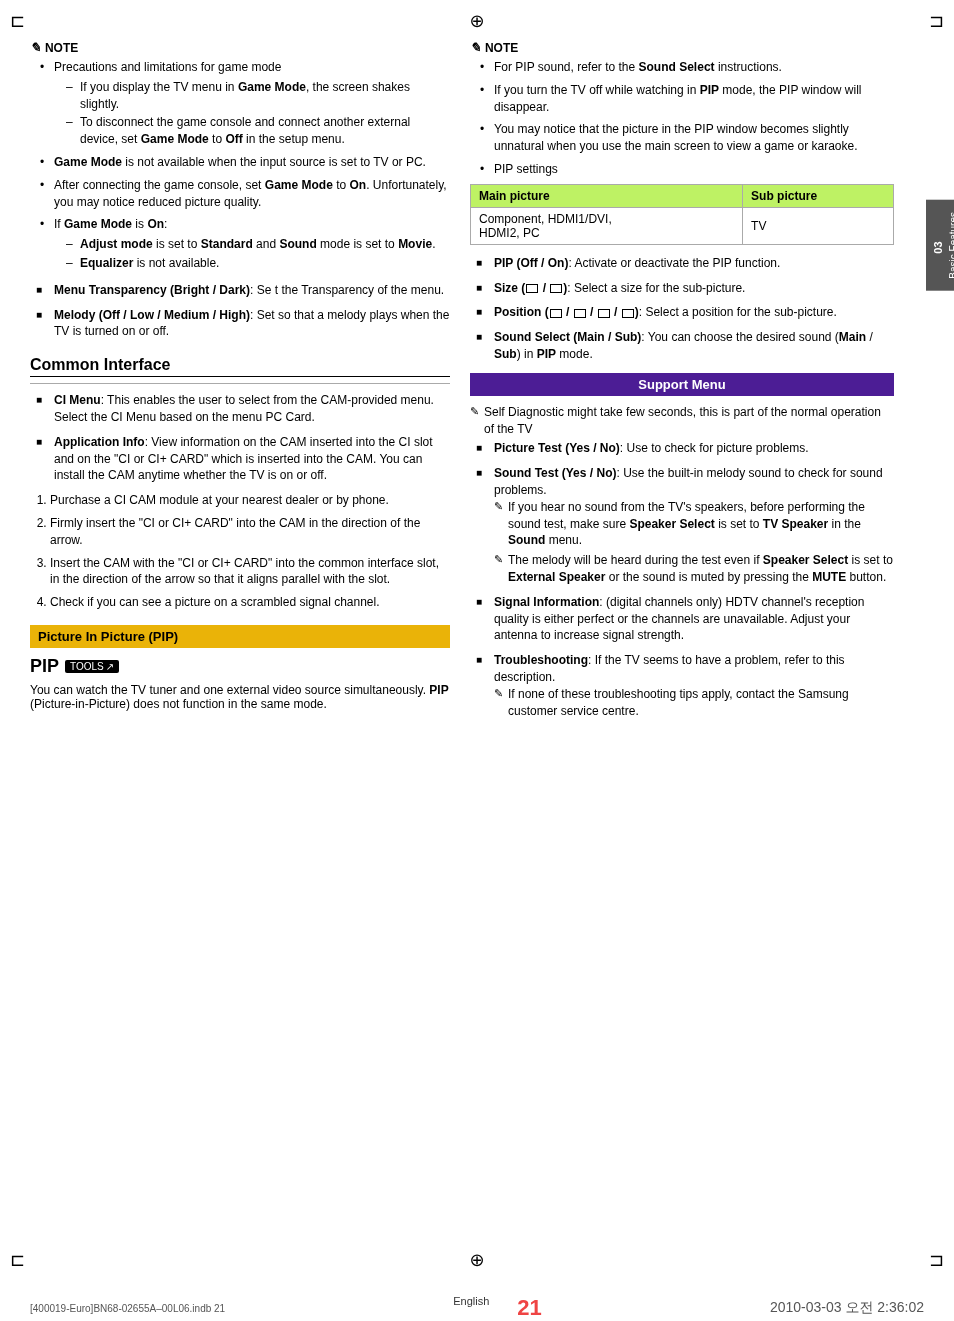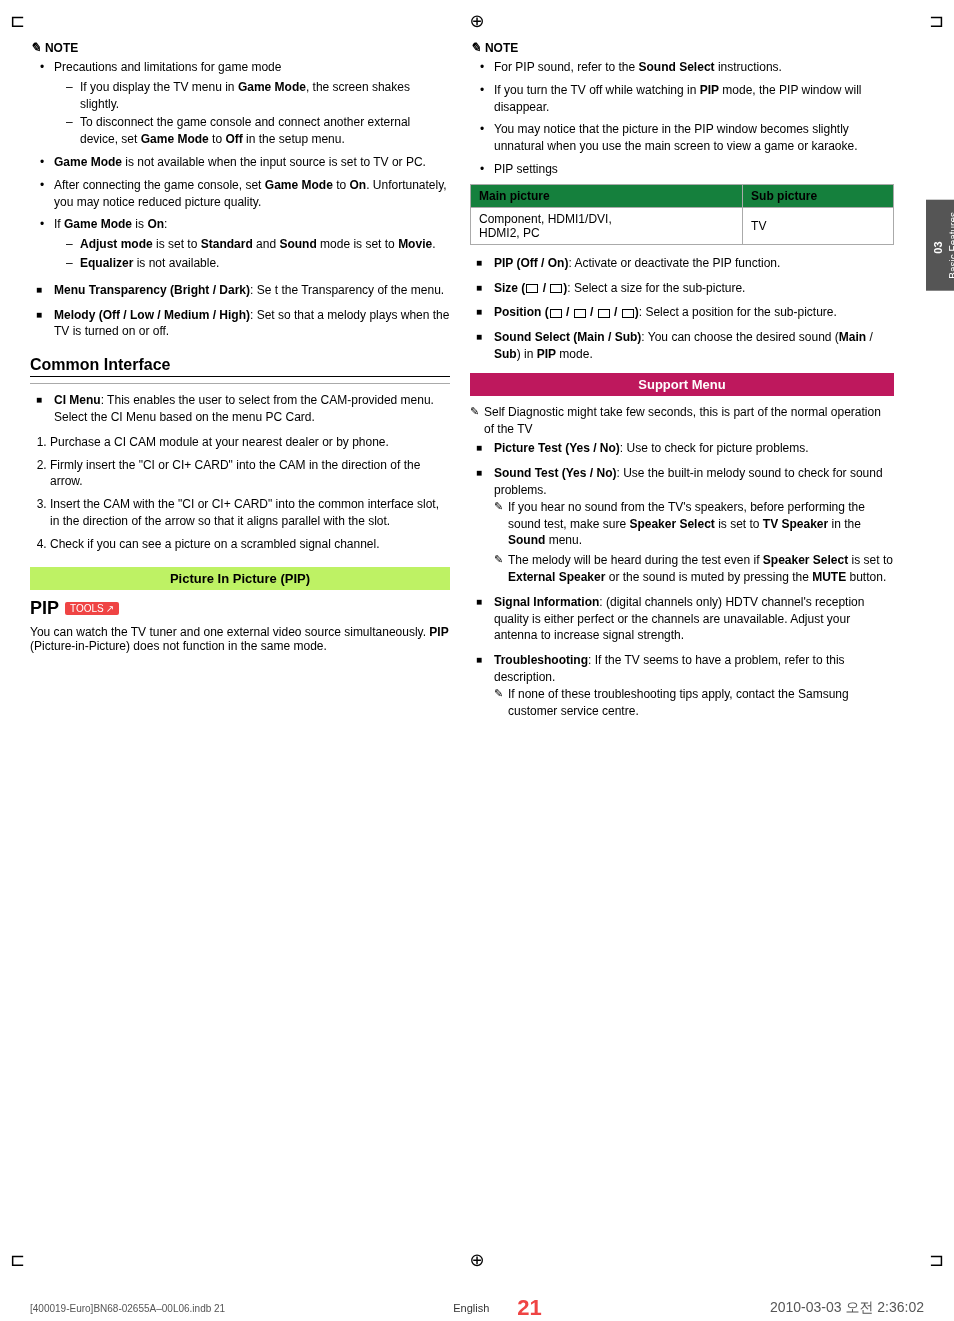--- a/index.html
+++ b/index.html
@@ -72,21 +72,21 @@
 
     
     .section-heading {
       font-size: 16px;
       font-weight: bold;
       margin: 16px 0 6px 0;
       border-bottom: 1px solid #000;
       padding-bottom: 2px;
     }
     .section-heading-blue {
-      background: #be185d;
+      background: #4c1d95;
       color: #fff;
       font-size: 13px;
       font-weight: bold;
       text-align: center;
       padding: 4px 0;
       margin: 10px 0 8px 0;
     }
 
     
     .note-block {
@@ -187,78 +187,77 @@
       display: inline-flex;
       align-items: center;
       gap: 6px;
       margin-bottom: 6px;
     }
     .pip-label {
       font-size: 18px;
       font-weight: bold;
     }
     .tools-badge {
-      background: #ef4444;
+      background: #000000;
       color: #fff;
       font-size: 10px;
       padding: 1px 5px;
       border-radius: 2px;
       display: inline-flex;
       align-items: center;
       gap: 2px;
     }
 
     
     .pip-table {
       border-collapse: collapse;
       margin: 6px 0 10px 0;
       width: 100%;
       font-size: 12px;
     }
     .pip-table th {
-      background: #15803d;
+      background: #bef264;
       border: 1px solid #aaa;
       padding: 4px 8px;
       font-weight: bold;
       text-align: left;
     }
     .pip-table td {
       border: 1px solid #aaa;
       padding: 4px 8px;
     }
 
     
     .pip-section-heading {
       font-size: 13px;
       font-weight: bold;
-      background: #bef264;
+      background: #eab308;
       padding: 4px 8px;
       margin: 14px 0 8px 0;
-      text-align: center;
     }
 
     
     .footer {
       position: absolute;
       bottom: 0;
       left: 0;
       right: 0;
       display: flex;
       justify-content: space-between;
       align-items: center;
       padding: 0 30px;
       font-size: 10px;
       color: #555;
       border-top: none;
     }
     .footer-left { font-size: 10px; }
     .footer-right { font-size: 14px; }
     .footer-page {
       display: flex;
-      align-items: center;
+      align-items: flex-start;
       gap: 4px;
     }
     .footer-page-word { font-size: 11px; color: #333; }
     .footer-page-num { font-size: 22px; font-weight: bold; color: #ef4444; margin-left: 24px; }
 
     
     hr.section-rule {
       border: none;
       border-top: 1px solid #aaa;
       margin: 4px 0 8px 0;
@@ -325,20 +324,21 @@
         <li><b>Menu Transparency (Bright / Dark)</b>: Se t the Transparency of the menu.</li>
         <li><b>Melody (Off / Low / Medium / High)</b>: Set so that a melody plays when the TV is turned on or off.</li>
       </ul>
 
       
       <div class="section-heading">Common Interface</div>
       <hr class="section-rule">
 
       <ul class="square-list">
         <li><b>CI Menu</b>:  This enables the user to select from the CAM-provided menu. Select the CI Menu based on the menu PC Card.</li>
+        <li><b>Application Info</b>: View information on the CAM inserted into the CI slot and on the "CI or CI+ CARD" which is inserted into the CAM. You can install the CAM anytime whether the TV is on or off.</li>
       </ul>
 
       <ol class="numbered-list">
         <li>Purchase a CI CAM module at your nearest dealer or by phone.</li>
         <li>Firmly insert the "CI or CI+ CARD" into the CAM in the direction of the arrow.</li>
         <li>Insert the CAM with the "CI or CI+ CARD" into the common interface slot, in the direction of the arrow so that it aligns parallel with the slot.</li>
         <li>Check if you can see a picture on a scrambled signal channel.</li>
       </ol>
 
       

